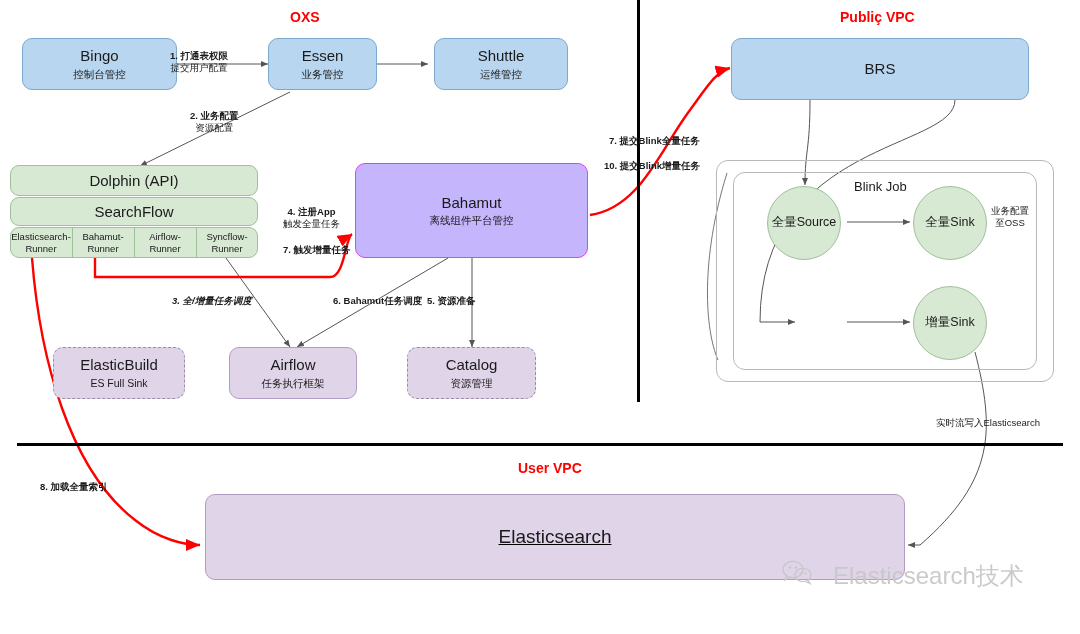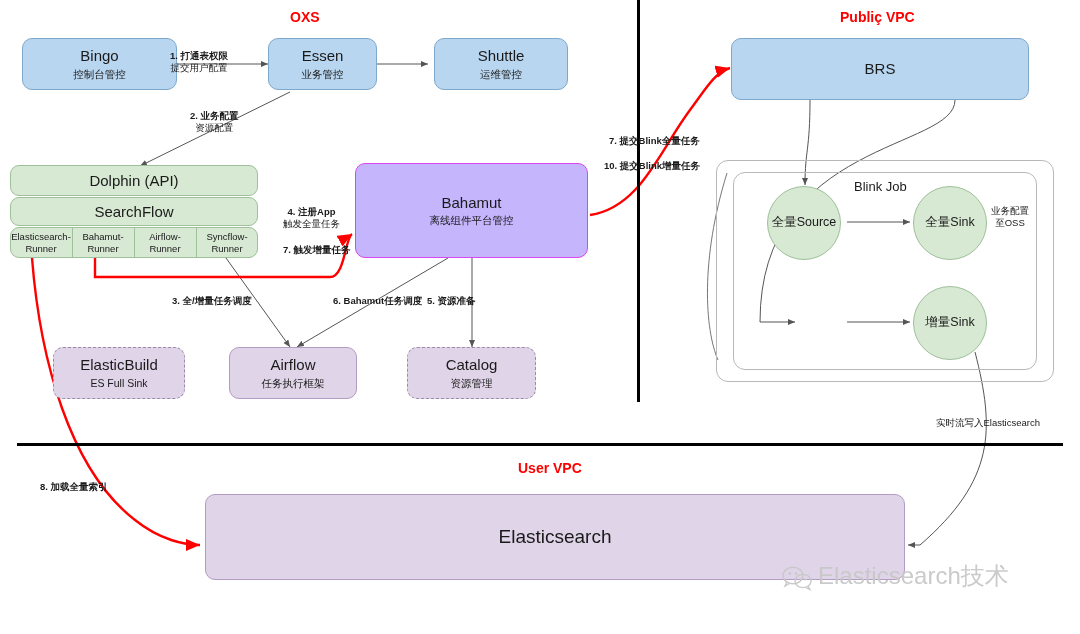--- a/index.html
+++ b/index.html
@@ -32,21 +32,21 @@
 
   .zone-title{position:absolute;color:#ff0000;font-size:14px;font-weight:bold;
               white-space:nowrap;}
   .divider{position:absolute;background:#000000;}
 
   .lbl{position:absolute;font-size:9.5px;color:#1a1a1a;line-height:1.35;white-space:nowrap;}
   .lbl b{font-weight:bold;}
   .lbl-c{position:absolute;font-size:9.5px;color:#1a1a1a;line-height:1.3;
          text-align:center;white-space:nowrap;}
 
-  .wm{position:absolute;display:flex;align-items:flex-end;gap:6px;
+  .wm{position:absolute;display:flex;align-items:flex-start;gap:21px;
       color:#c8c8c8;font-size:24px;white-space:nowrap;opacity:.95;}
 </style>
 </head>
 <body>
 
 <div id="canvas">
 
   <svg class="layer">
     <defs>
       <marker id="ar-gray" markerWidth="8" markerHeight="8" refX="7" refY="3" orient="auto" markerUnits="strokeWidth">
@@ -160,21 +160,21 @@
   </div>
 
   <div class="lbl-c" style="left:283px;top:206px;">
     <b>4. 注册App</b><br>
     <span>触发全量任务</span>
   </div>
   <div class="lbl" style="left:283px;top:244px;">
     <b>7. 触发增量任务</b>
   </div>
 
-  <div class="lbl" style="left:172px;top:295px;">
+  <div class="lbl" style="left:172px;top:295px;font-style:italic;">
     <b>3. 全/增量任务调度</b>
   </div>
   <div class="lbl" style="left:333px;top:295px;">
     <b>6. Bahamut任务调度</b>
   </div>
   <div class="lbl" style="left:427px;top:295px;">
     <b>5. 资源准备</b>
   </div>
 
   <div class="lbl" style="left:609px;top:135px;">
@@ -225,21 +225,21 @@
   </div>
 
   <div class="lbl" style="left:936px;top:417px;">
     <span>实时流写入Elasticsearch</span>
   </div>
 
   <div class="lbl" style="left:40px;top:481px;">
     <b>8. 加载全量索引</b>
   </div>
 
-  <div class="node purple" style="left:205px;top:494px;width:700px;height:86px;">
+  <div class="node purple" style="left:205px;top:494px;width:700px;height:86px;text-decoration:underline;">
     <span class="t1" style="font-size:19px;">Elasticsearch</span>
   </div>
 
   <div class="wm" style="left:782px;top:560px;">
     <svg width="30" height="26" viewBox="0 0 30 26">
       <ellipse cx="11" cy="9.5" rx="10" ry="8.3" fill="none" stroke="#c8c8c8" stroke-width="1.4"></ellipse>
       <path d="M5,15.5 L3,20 L7.5,17.4" fill="none" stroke="#c8c8c8" stroke-width="1.4"></path>
       <circle cx="8" cy="7.5" r="1.3" fill="#c8c8c8"></circle>
       <circle cx="14" cy="7.5" r="1.3" fill="#c8c8c8"></circle>
       <ellipse cx="21" cy="15" rx="8" ry="6.6" fill="none" stroke="#c8c8c8" stroke-width="1.4"></ellipse>

